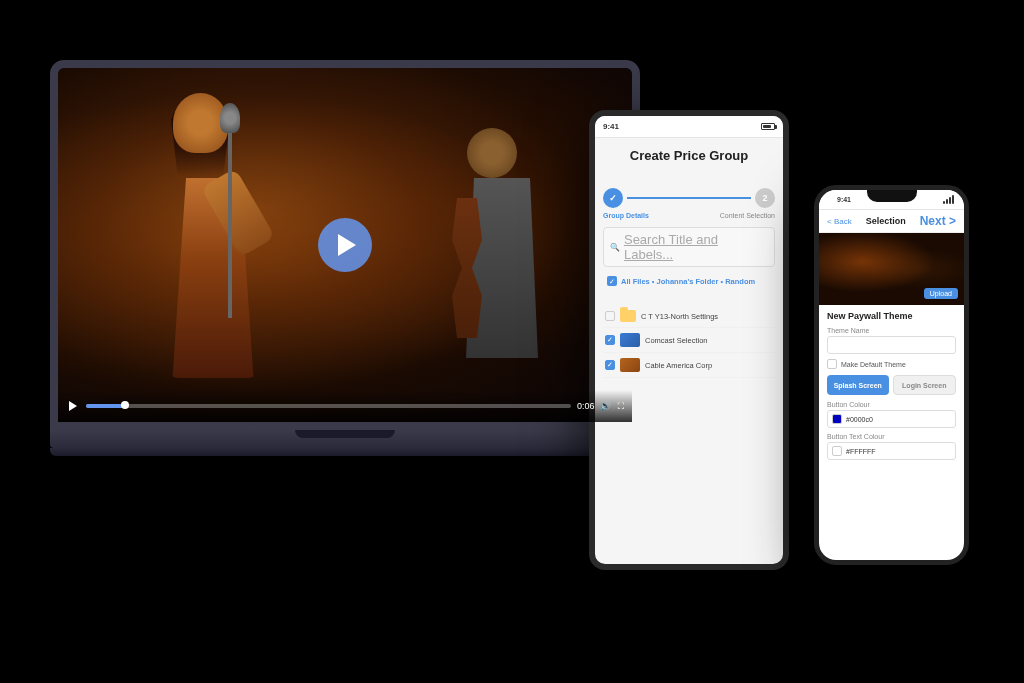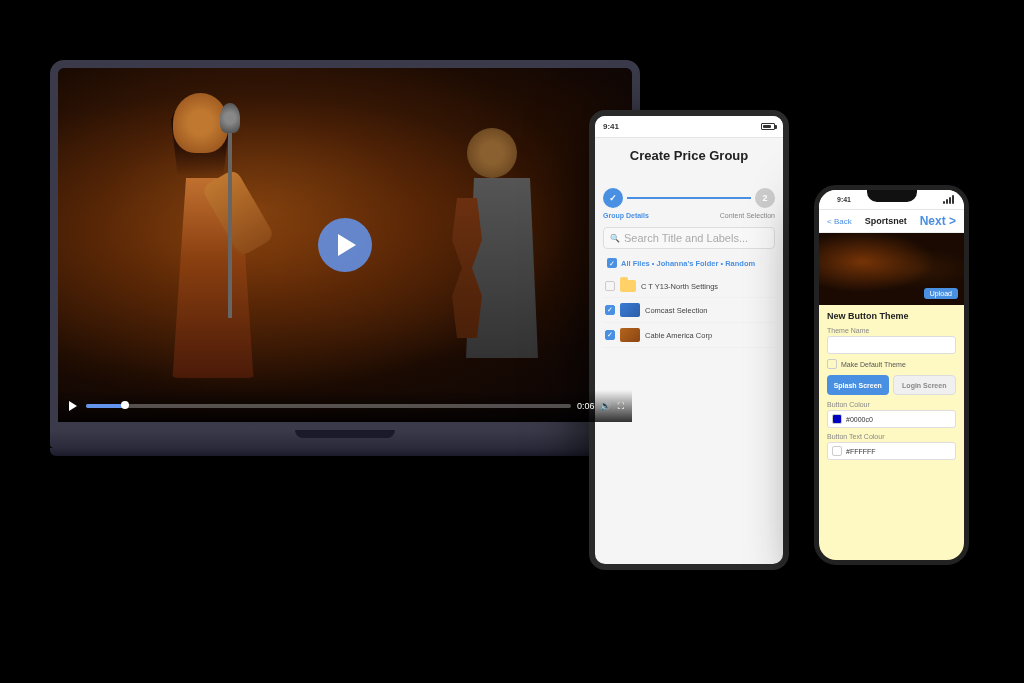--- a/index.html
+++ b/index.html
@@ -463,30 +463,31 @@
       margin-bottom: 6px;
       gap: 4px;
     }
 
     .search-icon-small {
       color: #999;
       font-size: 8px;
     }
 
     .search-text {
-      font-size: 11px;
+      font-size: 13px;
       color: #aaa;
+      text-decoration: underline;
     }
 
     
     .breadcrumb-row {
       display: flex;
       align-items: center;
       gap: 2px;
-      margin-bottom: 4px;
+      margin-bottom: 16px;
       padding: 3px 4px;
     }
 
     .breadcrumb-checkbox {
       width: 10px;
       height: 10px;
       background: #4a90e2;
       border-radius: 2px;
       margin-right: 2px;
       display: flex;
@@ -609,21 +610,21 @@
       width: 50px;
       height: 12px;
       background: #111;
       border-radius: 0 0 10px 10px;
       z-index: 10;
     }
 
     .phone-screen {
       width: 100%;
       height: 100%;
-      background: #fef9c3;
+      background: #ffffff;
       overflow: hidden;
     }
 
     
     .phone-topbar {
       width: 100%;
       height: 20px;
       background: #fff;
       display: flex;
       align-items: center;
@@ -951,31 +952,31 @@
               <div class="signal-bar" style="height:3px"></div>
               <div class="signal-bar" style="height:5px"></div>
               <div class="signal-bar" style="height:7px"></div>
               <div class="signal-bar" style="height:9px"></div>
             </div>
           </div>
         </div>
 
         <div class="phone-header">
           <span class="phone-back">&lt; Back</span>
-          <span class="phone-header-title">Sportsnet</span>
+          <span class="phone-header-title">Selection</span>
           <span class="phone-next-btn">Next &gt;</span>
         </div>
 
         <div class="phone-image-area">
           <div class="phone-image-inner"></div>
           <div class="phone-image-btn">Upload</div>
         </div>
 
         <div class="phone-form">
-          <div class="phone-section-title">New Button Theme</div>
+          <div class="phone-section-title">New Paywall Theme</div>
 
           <div class="phone-field-label">Theme Name</div>
           <div class="phone-field-input"></div>
 
           <div class="phone-checkbox-row">
             <div class="phone-check"></div>
             <span class="phone-check-label">Make Default Theme</span>
           </div>
 
           <div class="phone-tabs">

